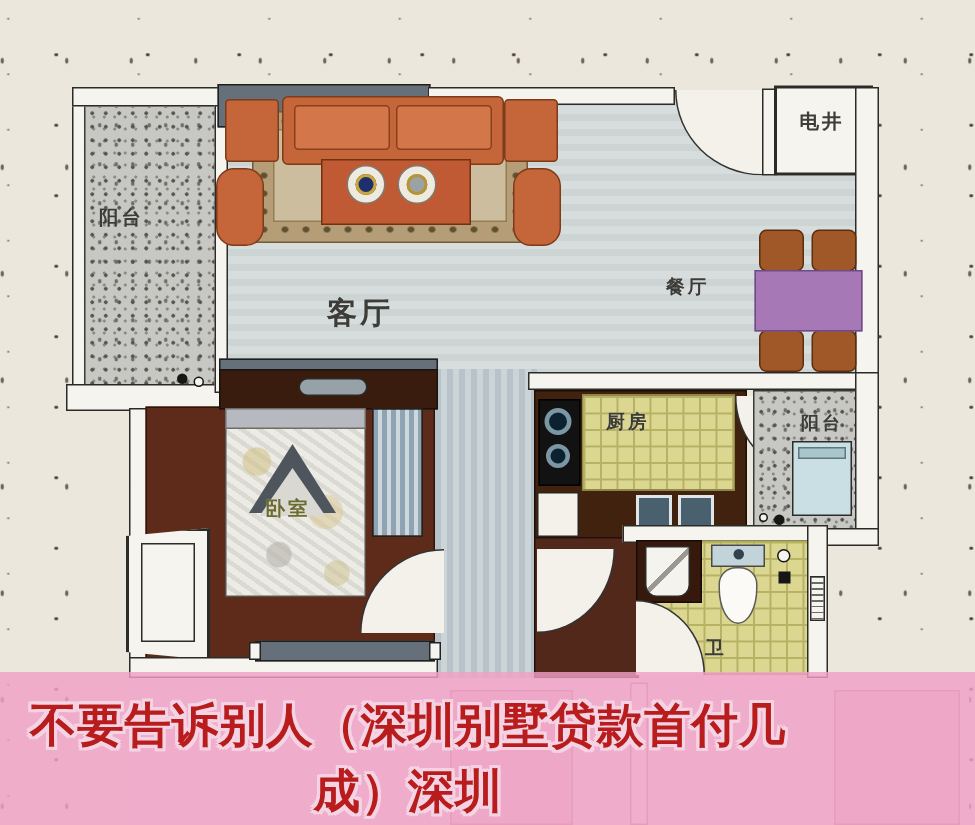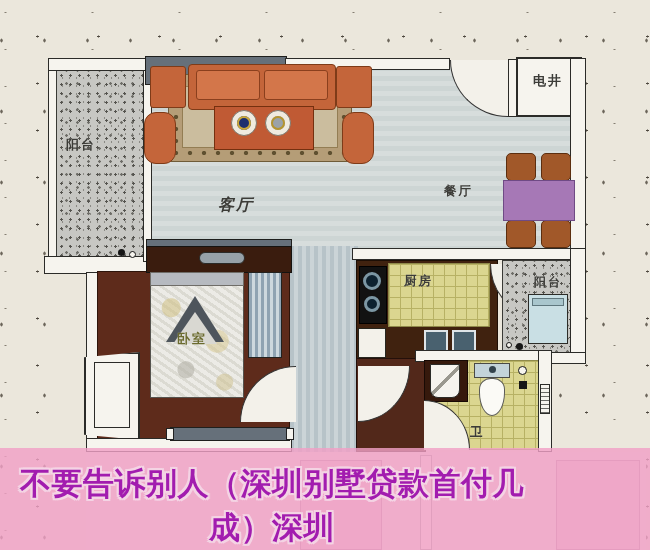--- a/index.html
+++ b/index.html
@@ -58,21 +58,21 @@
   }
   .wardrobe{background:repeating-linear-gradient(90deg,#8fa3b2 0 3px,#cdd8de 3px 6px);border:1.5px solid #23221f;}
   .rug{background:#b59d77;background-image:radial-gradient(#5f5030 2px, transparent 2.6px);background-size:14px 12px;border:1px solid #6f5c38;}
   .rug-inner{background:#cbbd9e;border:1px solid #937d53;}
   .plate{border-radius:50%;background:#efeadf;border:1.5px solid #7e7a70;}
   .burner{border-radius:50%;background:#0d2230;border:3px solid #7c97a4;}
   .caption-band{background:rgba(240,160,198,0.82);}
   .caption-text{
     width:544px;text-align:center;font-weight:bold;
     font-size:31px;line-height:44px;letter-spacing:0.5px;
-    color:#a21caf;
+    color:#b91c1c;
     text-shadow:-2px -2px 0 #f4d4e4, 2px -2px 0 #f4d4e4, -2px 2px 0 #f4d4e4, 2px 2px 0 #f4d4e4,
                 0 -2px 0 #f4d4e4, 0 2px 0 #f4d4e4, -2px 0 0 #f4d4e4, 2px 0 0 #f4d4e4;
   }
 </style>
 </head>
 <body>
 
 <div class="abs" style="left:0;top:0;width:650px;height:550px;">
 
   <div class="abs living" style="left:146px;top:66px;width:426px;height:182px;"></div>
@@ -111,21 +111,21 @@
   <div class="abs orange" style="left:150px;top:66px;width:36px;height:42px;border-radius:3px;"></div>
   <div class="abs orange" style="left:336px;top:66px;width:36px;height:42px;border-radius:3px;"></div>
   <div class="abs orange" style="left:144px;top:112px;width:32px;height:52px;border-radius:12px;"></div>
   <div class="abs orange" style="left:342px;top:112px;width:32px;height:52px;border-radius:12px;"></div>
   <div class="abs" style="left:214px;top:106px;width:100px;height:44px;background:#c05a34;border:1.5px solid #75300f;"></div>
   <div class="abs plate" style="left:231px;top:110px;width:26px;height:26px;"></div>
   <div class="abs" style="left:237px;top:116px;width:14px;height:14px;border-radius:50%;background:#1d2f6e;box-shadow:inset 0 0 0 2px #caa83a;"></div>
   <div class="abs plate" style="left:265px;top:110px;width:26px;height:26px;"></div>
   <div class="abs" style="left:271px;top:116px;width:14px;height:14px;border-radius:50%;background:#9aa2a8;box-shadow:inset 0 0 0 2px #b5952f;"></div>
 
-  <div class="abs room-label" style="left:218px;top:195px;font-size:16px;font-style:italic;">客厅</div>
+  <div class="abs room-label" style="left:218px;top:195px;font-size:20px;">客厅</div>
 
   <div class="abs chair" style="left:506px;top:153px;width:30px;height:28px;"></div>
   <div class="abs chair" style="left:541px;top:153px;width:30px;height:28px;"></div>
   <div class="abs chair" style="left:506px;top:220px;width:30px;height:28px;"></div>
   <div class="abs chair" style="left:541px;top:220px;width:30px;height:28px;"></div>
   <div class="abs" style="left:503px;top:180px;width:72px;height:41px;background:#a678b6;border:1.5px solid #6f4a85;"></div>
   <div class="abs room-label" style="left:444px;top:183px;font-size:12.5px;">餐厅</div>
 
   <div class="abs wallw" style="left:86px;top:272px;width:13px;height:180px;"></div>
   <div class="abs brownfloor" style="left:97px;top:271px;width:193px;height:181px;border:1px solid #2e140a;"></div>

